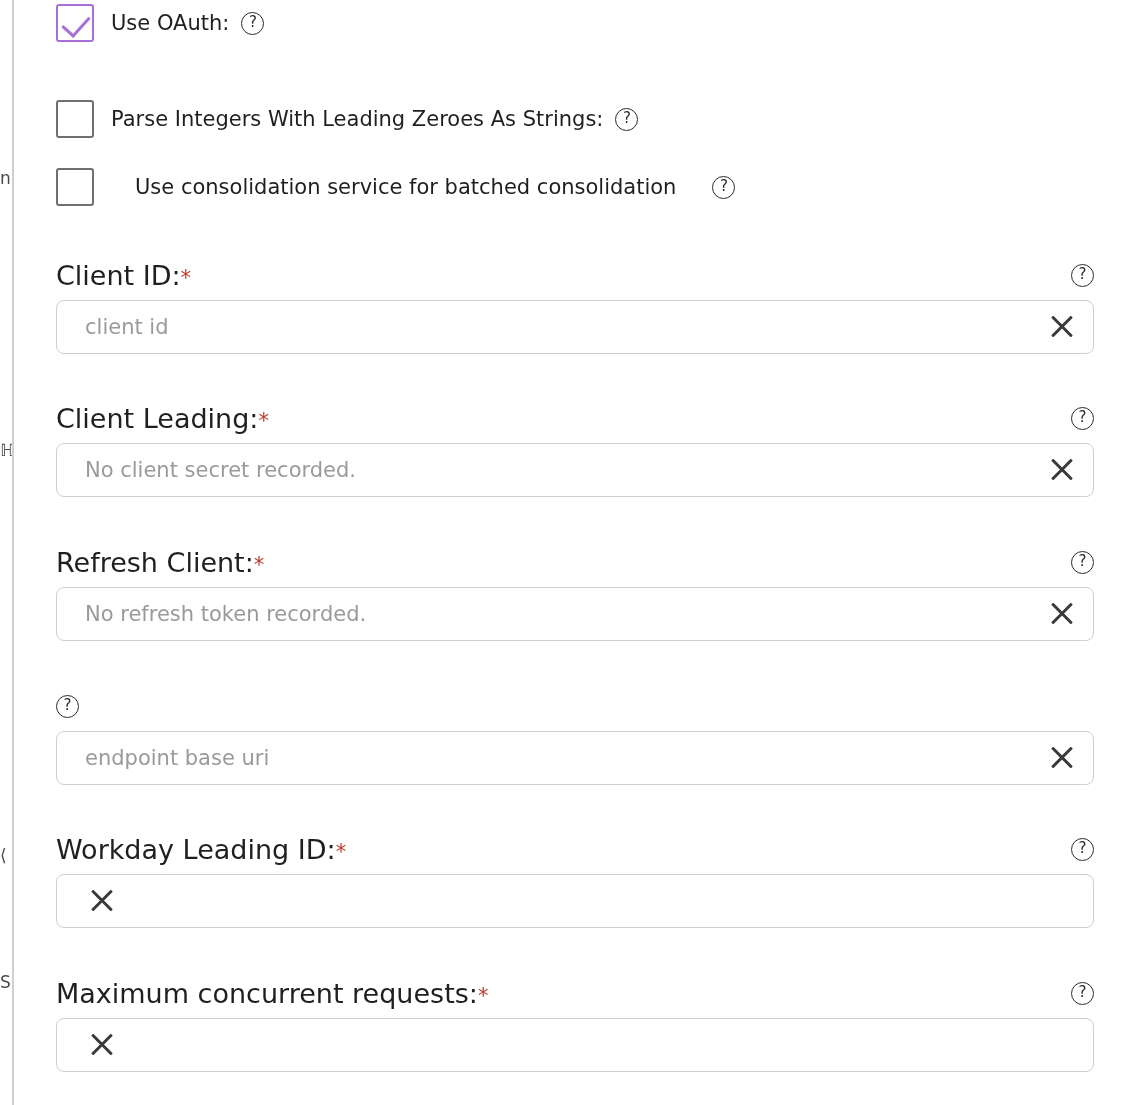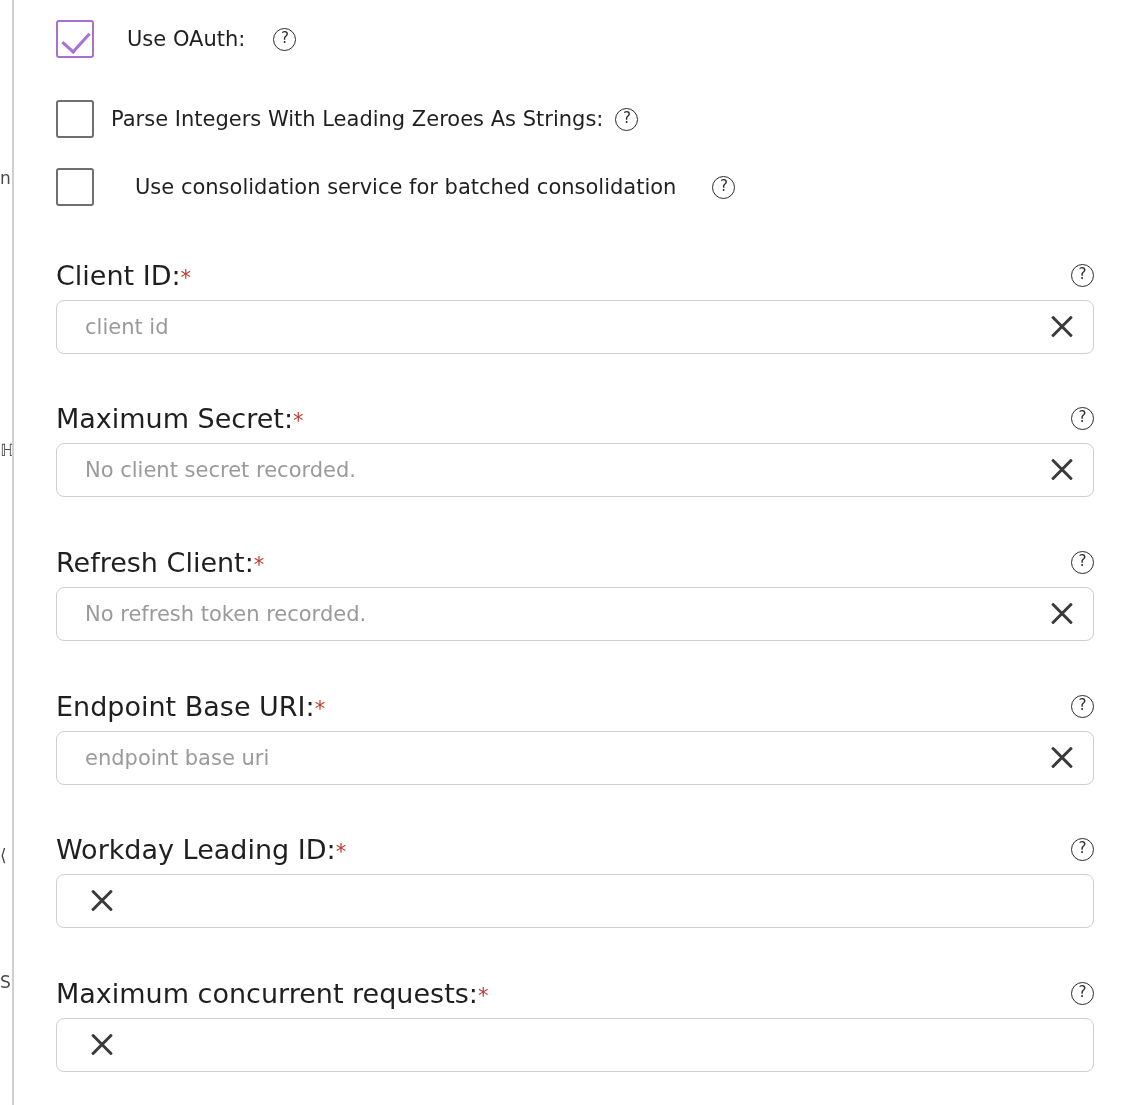--- a/index.html
+++ b/index.html
@@ -178,21 +178,21 @@
 
 <div class="left-gutter">
   <div class="gutter-frag" style="top:168px;">n</div>
   <div class="gutter-frag" style="top:440px;">ℍ</div>
   <div class="gutter-frag" style="top:845px;">⟨</div>
   <div class="gutter-frag" style="top:972px;">S</div>
 </div>
 
 <div class="panel">
 
-  <div class="check-row" style="top:20px;gap:16px;">
+  <div class="check-row" style="top:4px;">
     <div class="checkbox checked"></div>
     <span class="check-label">Use OAuth:</span>
     <span class="help help-inline">?</span>
   </div>
 
   <div class="check-row" style="top:100px;text-align:center;">
     <div class="checkbox"></div>
     <span class="check-label">Parse Integers With Leading Zeroes As Strings:</span>
     <span class="help help-inline">?</span>
   </div>
@@ -212,21 +212,21 @@
     </div>
     <div class="input-wrap">
       <input type="text" placeholder="client id" style="">
       <span class="clear-x"></span>
     </div>
   </div>
 
   <div class="field" style="top:405px;">
     <div class="field-head">
       <div>
-        <span class="field-label">Maximum Secret:</span><span class="req">*</span>
+        <span class="field-label">Client Leading:</span><span class="req">*</span>
       </div>
       <span class="help">?</span>
     </div>
     <div class="input-wrap">
       <input type="text" placeholder="No client secret recorded." style="">
       <span class="clear-x"></span>
     </div>
   </div>
 
   <div class="field" style="top:549px;">
@@ -237,23 +237,20 @@
       <span class="help">?</span>
     </div>
     <div class="input-wrap">
       <input type="text" placeholder="No refresh token recorded." style="">
       <span class="clear-x"></span>
     </div>
   </div>
 
   <div class="field" style="top:693px;">
     <div class="field-head">
-      <div>
-        <span class="field-label">Endpoint Base URI:</span><span class="req">*</span>
-      </div>
       <span class="help">?</span>
     </div>
     <div class="input-wrap">
       <input type="text" placeholder="endpoint base uri" style="">
       <span class="clear-x"></span>
     </div>
   </div>
 
   <div class="field" style="top:836px;">
     <div class="field-head">

